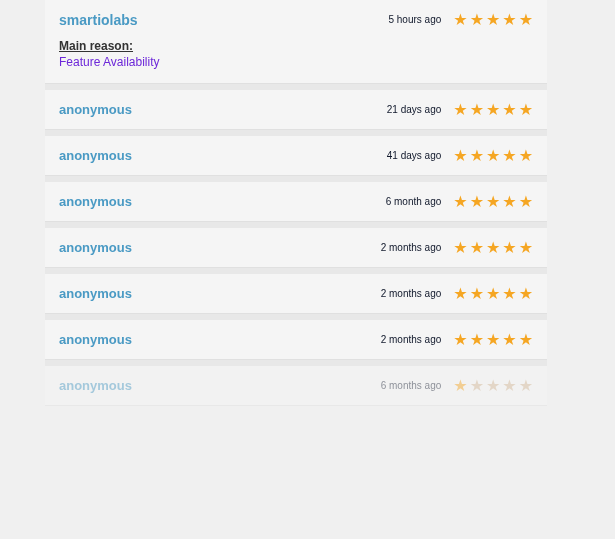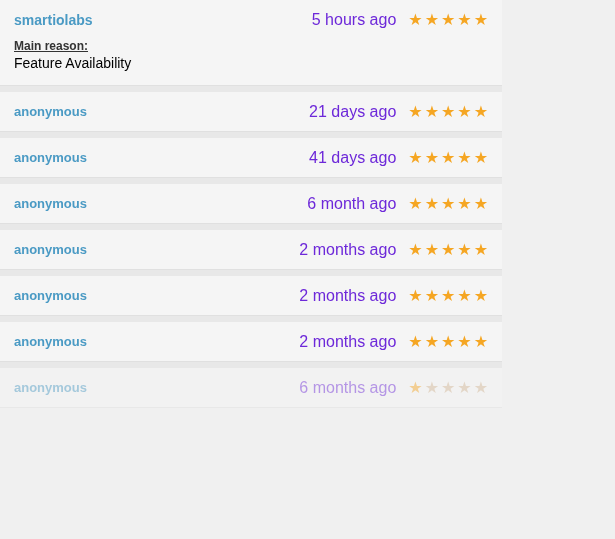--- a/index.html
+++ b/index.html
@@ -5,20 +5,21 @@
     * { box-sizing: border-box; margin: 0; padding: 0; }
     body {
       font-family: Arial, sans-serif;
       background: #f0f0f0;
       width: 615px;
       font-size: 13px;
     }
 
     .review-list {
       width: 502px;
+      margin-left: 45px;
     }
 
     .review-item {
       background: #f5f5f5;
       border-bottom: 1px solid #e0e0e0;
       padding: 10px 14px;
     }
 
     .review-item.expanded {
       padding-bottom: 14px;
@@ -45,22 +46,22 @@
       font-size: 14px;
     }
 
     .review-meta {
       display: flex;
       align-items: center;
       gap: 12px;
     }
 
     .review-time {
-      color: #6d28d9;
-      font-size: 16px;
+      color: #0f172a;
+      font-size: 10px;
     }
 
     .stars {
       display: flex;
       gap: 2px;
     }
 
     .star {
       font-size: 16px;
       color: #f5a623;
@@ -76,22 +77,22 @@
 
     .review-label {
       font-weight: bold;
       font-size: 12px;
       color: #333;
       display: block;
       text-decoration: underline;
     }
 
     .review-content {
-      font-size: 14px;
-      color: #000000;
+      font-size: 12px;
+      color: #6d28d9;
       margin-top: 2px;
     }
 
     .separator {
       height: 6px;
       background: #e8e8e8;
     }
   </style>
 </head>
 <body>

